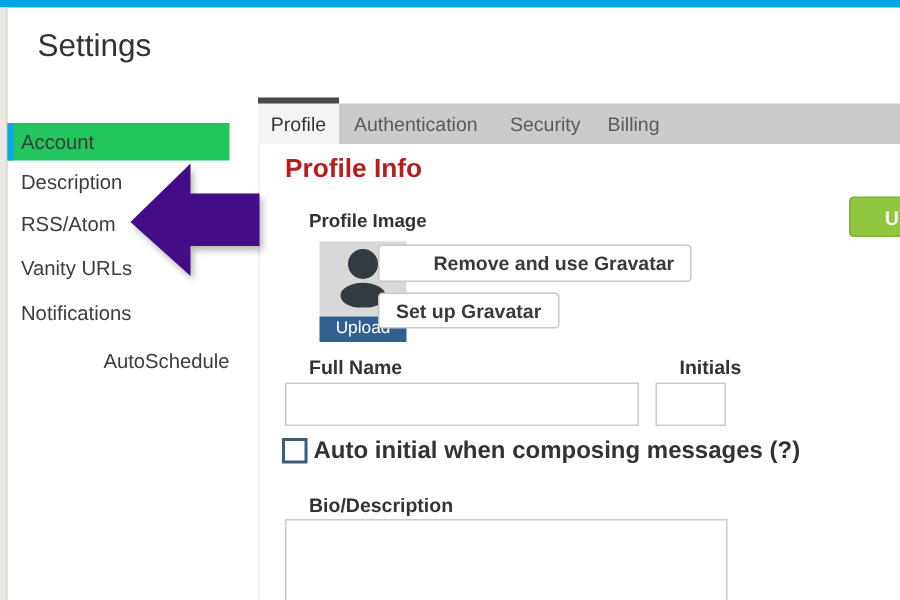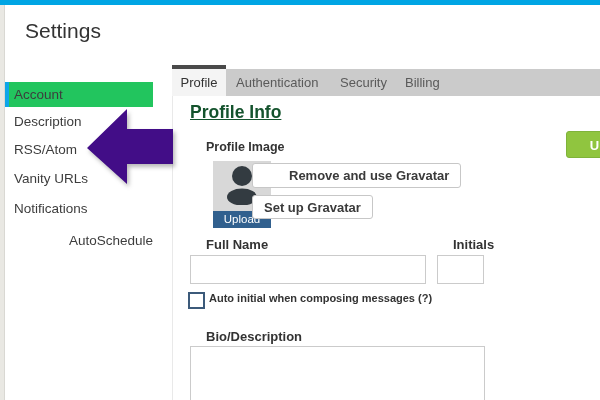--- a/index.html
+++ b/index.html
@@ -34,21 +34,21 @@
   .tab-active{
     left:172px;top:65px;width:54px;height:27px;
     border-top:4px solid #4a4a4a;background:#f4f4f4;
     text-align:center;line-height:27px;font-size:13px;color:#333;cursor:pointer;
   }
   .tab-label{top:69px;height:27px;line-height:27px;font-size:13px;color:#5a5a5a;cursor:pointer;}
   .tab-auth{left:236px;} .tab-sec{left:340px;} .tab-bill{left:405px;}
   .content-edge{left:172px;top:96px;width:1px;height:304px;background:#e9e9e9;}
 
   
-  .profile-heading{left:190px;top:102px;font-size:17.5px;font-weight:bold;color:#14532d;text-decoration:underline;}
+  .profile-heading{left:190px;top:102px;font-size:17.5px;font-weight:bold;color:#b91c1c;}
   .field-label{font-size:13px;font-weight:bold;color:#333;margin-left:16px;}
   .lbl-image{left:190px;top:140px;font-size:12.5px;}
   .avatar-wrap{left:189px;top:161px;width:58px;cursor:pointer;margin-left:24px;}
   .avatar-img{width:58px;height:50px;background:#d8d8d8;display:flex;align-items:center;justify-content:center;}
   .upload-bar{width:58px;height:17px;background:#31608e;color:#fff;font-size:11.5px;text-align:center;line-height:17px;}
   .btn{
     background:#fff;border:1px solid #c7c7c7;border-radius:3px;
     font-family:"Liberation Sans",sans-serif;font-size:13px;font-weight:600;color:#3a3a3a;
     padding:0 11px;cursor:pointer;
   }
@@ -59,21 +59,21 @@
   .txt-input{
     position:absolute;border:1px solid #cbcbcb;background:#fff;box-sizing:border-box;
     font-family:"Liberation Sans",sans-serif;font-size:13px;padding:0 6px;border-radius:0;
   }
   .in-name{left:190px;top:255px;width:236px;height:29px;}
   .in-initials{left:437px;top:255px;width:47px;height:29px;}
   .checkbox{
     left:188px;top:292px;width:13px;height:13px;background:#fff;
     border:2px solid #3c5a7a;cursor:pointer;
   }
-  .lbl-check{left:209px;top:292px;font-size:11px;font-weight:bold;color:#333;cursor:pointer;}
+  .lbl-check{left:209px;top:292px;font-size:16px;font-weight:bold;color:#333;cursor:pointer;}
   .lbl-bio{left:190px;top:329px;}
   .in-bio{
     position:absolute;left:190px;top:346px;width:295px;height:70px;
     border:1px solid #cbcbcb;background:#fff;box-sizing:border-box;resize:none;
     font-family:"Liberation Sans",sans-serif;font-size:13px;padding:4px 6px;
   }
 
   
   .cur-heading{left:568px;top:106px;font-size:13.5px;font-weight:bold;color:#333;white-space:nowrap;margin-top:32px;}
   .upgrade-btn{

